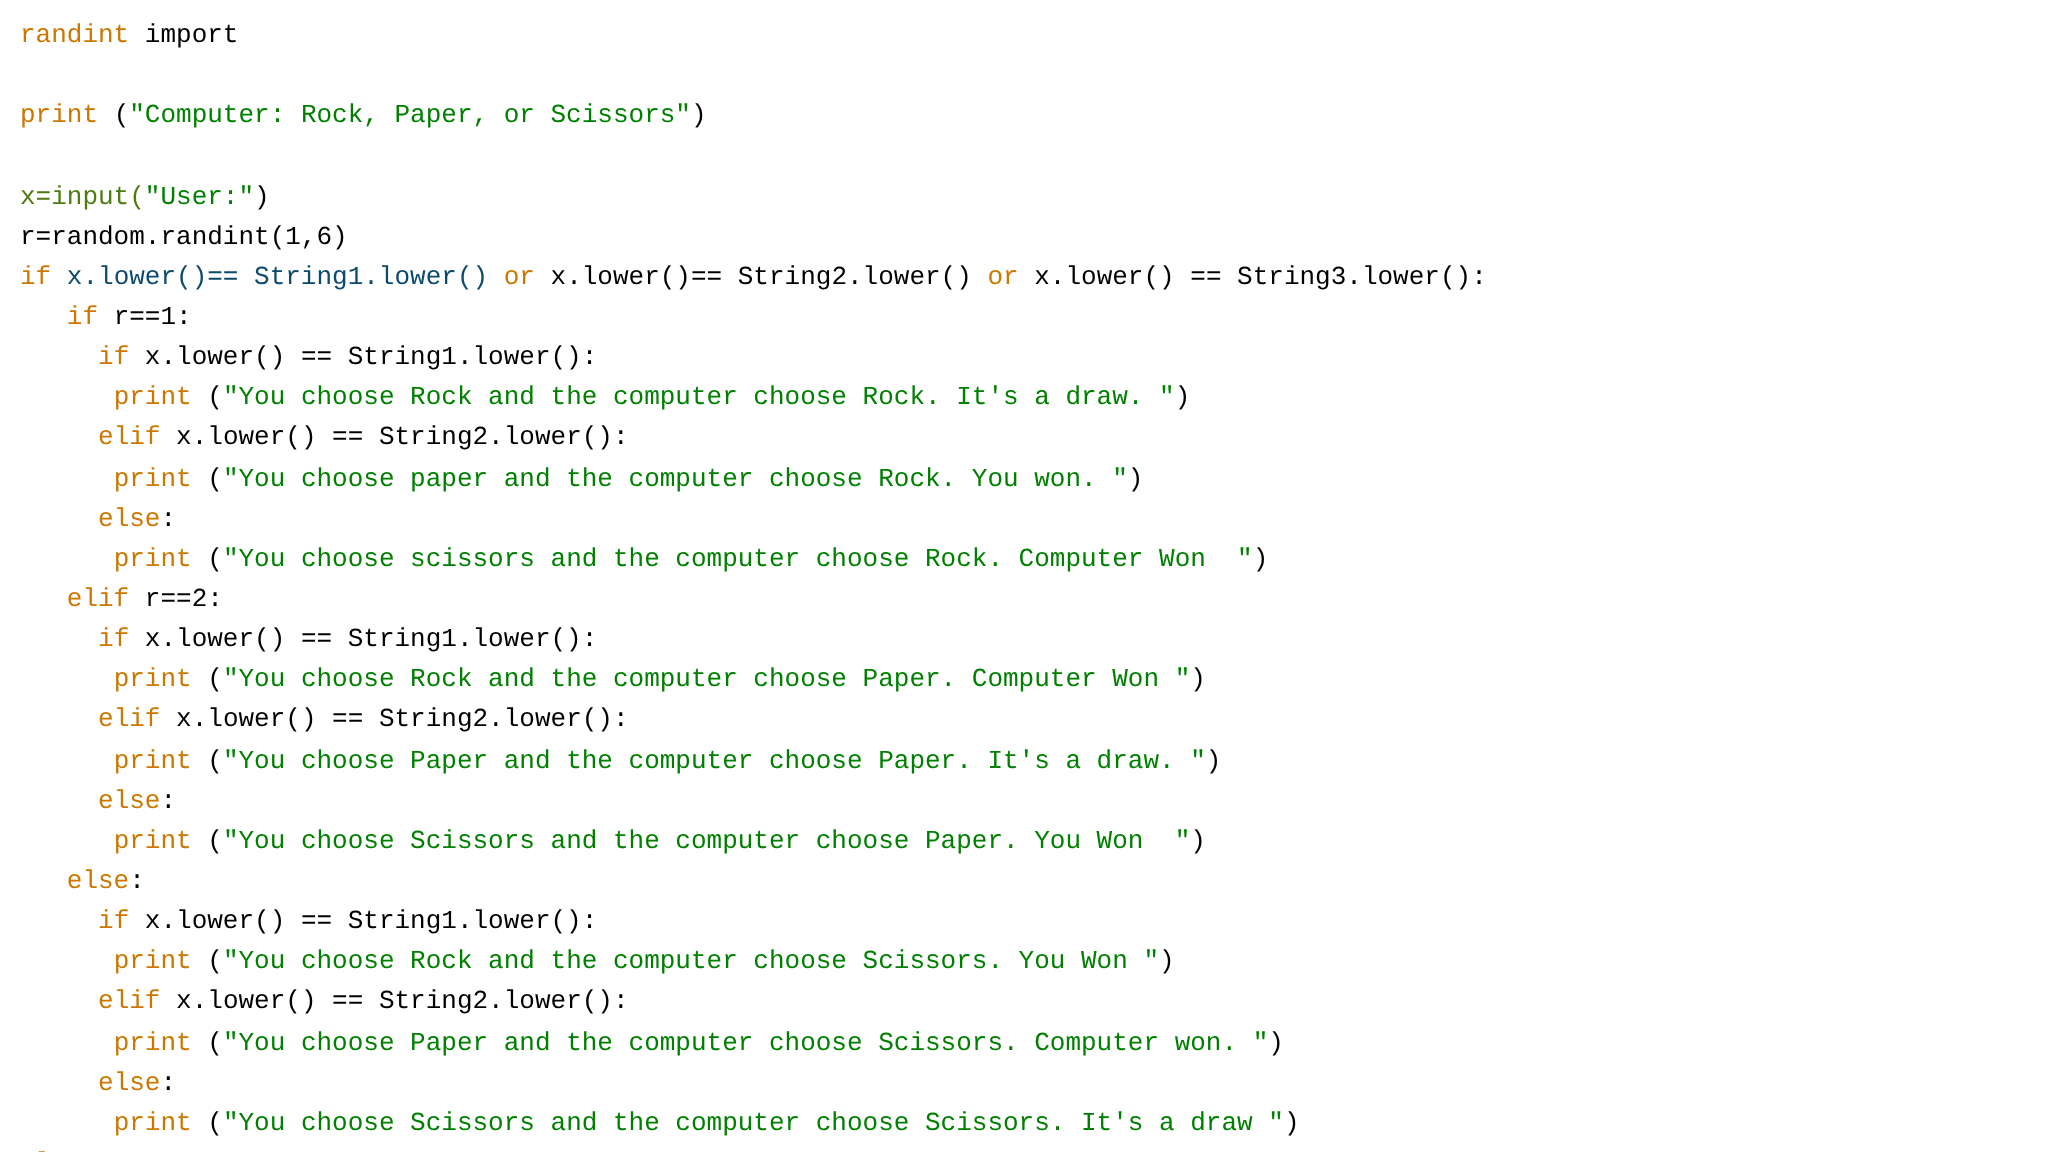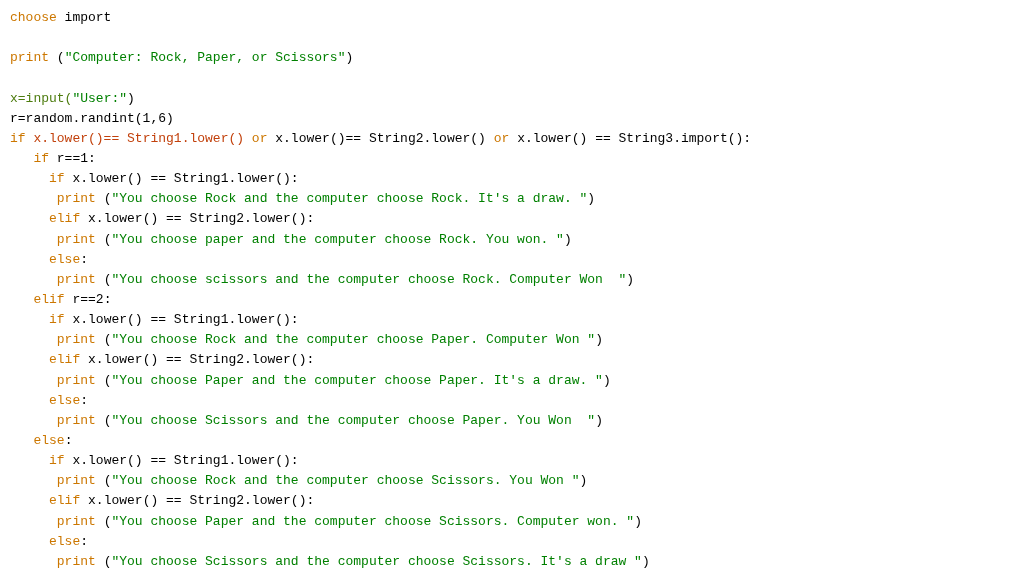--- a/index.html
+++ b/index.html
@@ -16,27 +16,27 @@
     pre {
       font-family: 'Courier New', Courier, monospace;
       font-size: 13px;
       line-height: 1.55;
       background: #fff;
     }
   </style>
 </head>
 <body>
 
-<pre id="code-output"><span style="color:#cc7700">choose</span><span style="color:#000000"> import</span>
+<pre id="code-output"><span style="color:#cc7700">randint</span><span style="color:#000000"> import</span>
 
 <span style="color:#cc7700">print</span><span style="color:#000000"> (</span><span style="color:#008000">"Computer: Rock, Paper, or Scissors"</span><span style="color:#000000">)</span>
 
 <span style="color:#4d7c0f">x=input(</span><span style="color:#008000">"User:"</span><span style="color:#000000">)</span>
 <span style="color:#000000">r=random.randint(1,6)</span>
-<span style="color:#cc7700">if</span><span style="color:#c2410c"> x.lower()== String1.lower() </span><span style="color:#cc7700">or</span><span style="color:#000000"> x.lower()== String2.lower() </span><span style="color:#cc7700">or</span><span style="color:#000000"> x.lower() == String3.import():</span>
+<span style="color:#cc7700">if</span><span style="color:#0c4a6e"> x.lower()== String1.lower() </span><span style="color:#cc7700">or</span><span style="color:#000000"> x.lower()== String2.lower() </span><span style="color:#cc7700">or</span><span style="color:#000000"> x.lower() == String3.lower():</span>
 <span style="color:#000000">   </span><span style="color:#cc7700">if</span><span style="color:#000000"> r==1:</span>
 <span style="color:#000000">     </span><span style="color:#cc7700">if</span><span style="color:#000000"> x.lower() == String1.lower():</span>
 <span style="color:#000000">      </span><span style="color:#cc7700">print</span><span style="color:#000000"> (</span><span style="color:#008000">"You choose Rock and the computer choose Rock. It's a draw. "</span><span style="color:#000000">)</span>
 <span style="color:#000000">     </span><span style="color:#cc7700">elif</span><span style="color:#000000"> x.lower() == String2.lower():</span>
 <span style="color:#000000">      </span><span style="color:#cc7700">print</span><span style="color:#000000"> (</span><span style="color:#008000">"You choose paper and the computer choose Rock. You won. "</span><span style="color:#000000">)</span>
 <span style="color:#000000">     </span><span style="color:#cc7700">else</span><span style="color:#000000">:</span>
 <span style="color:#000000">      </span><span style="color:#cc7700">print</span><span style="color:#000000"> (</span><span style="color:#008000">"You choose scissors and the computer choose Rock. Computer Won  "</span><span style="color:#000000">)</span>
 <span style="color:#000000">   </span><span style="color:#cc7700">elif</span><span style="color:#000000"> r==2:</span>
 <span style="color:#000000">     </span><span style="color:#cc7700">if</span><span style="color:#000000"> x.lower() == String1.lower():</span>
 <span style="color:#000000">      </span><span style="color:#cc7700">print</span><span style="color:#000000"> (</span><span style="color:#008000">"You choose Rock and the computer choose Paper. Computer Won "</span><span style="color:#000000">)</span>

